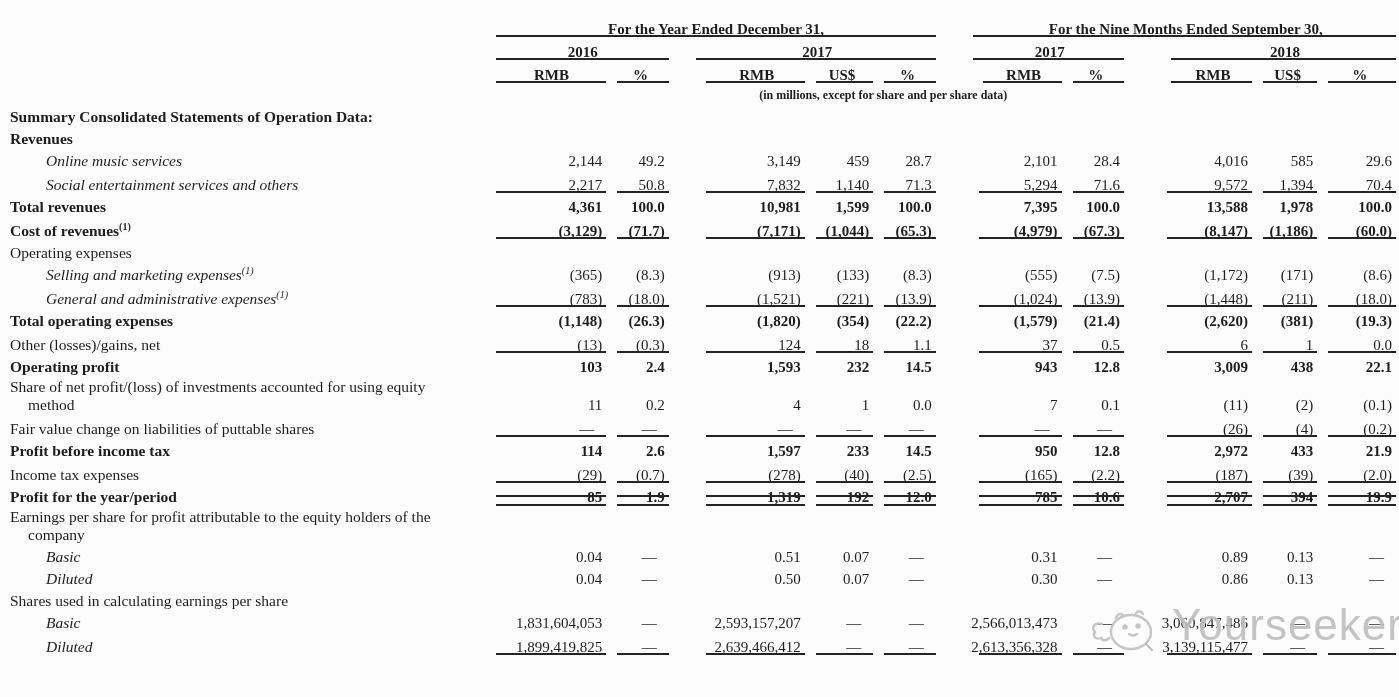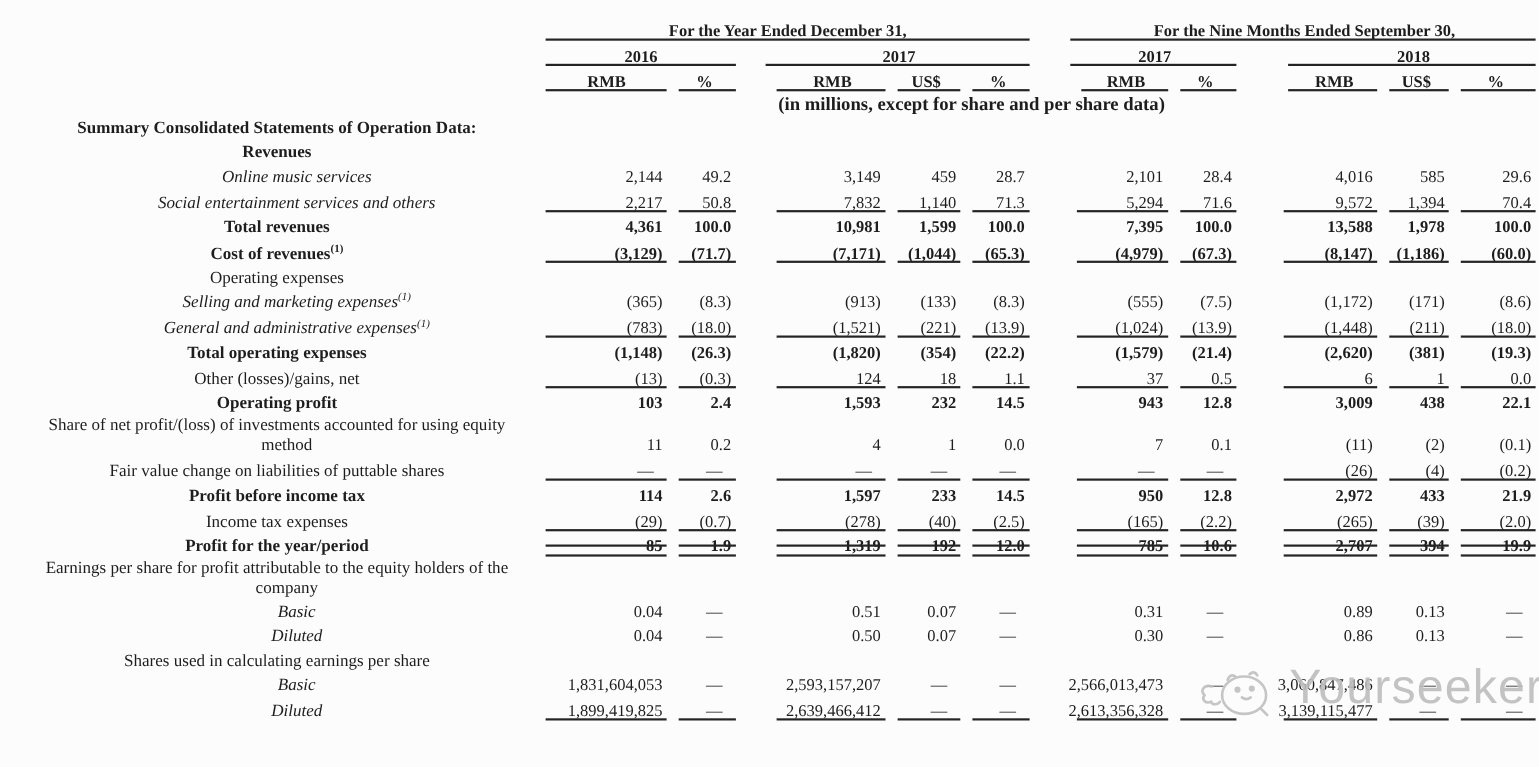--- a/index.html
+++ b/index.html
@@ -7,41 +7,41 @@
        font-family:"Liberation Serif","DejaVu Serif",serif;color:#1d1d1d;}
   .page{position:relative;width:1399px;height:697px;overflow:hidden;}
   table{border-collapse:collapse;table-layout:fixed;width:1399px;}
   td{position:relative;font-size:15px;line-height:18px;vertical-align:bottom;
      white-space:nowrap;overflow:visible;padding:0;}
   
   thead td{font-weight:bold;text-align:center;}
   tr.hgrp td{height:38px;font-size:15px;text-align:center;}
   tr.hyr td{height:23px;}
   tr.hcur td{height:23px;}
-  tr.hnote td{height:20px;font-size:17px;}
+  tr.hnote td{height:20px;font-size:12px;}
   .note-cell span{display:inline-block;transform:translateX(-63px);}
   
   .hl::after,.u1::after{content:"";position:absolute;left:8px;right:3px;bottom:1px;
      border-bottom:2.6px solid #242424;}
   .u2::after{content:"";position:absolute;left:8px;right:3px;bottom:0;height:7px;
      border-top:2.6px solid #242424;border-bottom:2.6px solid #242424;}
   
   td.g0.hl::after,td.g0.u1::after,td.g0.u2::after{left:2px;}
   td.g1.hl::after,td.g1.u1::after,td.g1.u2::after{left:34px;}
   td.g2.hl::after,td.g2.u1::after,td.g2.u2::after{left:40px;}
   td.g3.hl::after,td.g3.u1::after,td.g3.u2::after{left:40px;}
   
   td.off0.hl::after{left:2px;}
   td.off24.hl::after{left:24px;} td.off24{padding-left:24px;}
   td.off34.hl::after{left:34px;} td.off34{padding-left:34px;}
   td.off44.hl::after{left:44px;} td.off44{padding-left:44px;}
   
   tbody td{height:22px;}
   tbody tr.tall td{height:38px;}
-  td.lbl{font-size:15.5px;text-align:center;}
+  td.lbl{font-size:15.5px;text-align:left;}
   td.i0{padding-left:10px;}
   td.i1{padding-left:46px;font-style:italic;}
   td.lbl .cont{padding-left:18px;}
   td.v{text-align:right;padding-right:7px;font-size:15px;}
   td.v.dash{padding-right:15px;}
   .b{font-weight:bold;}
   sup{font-size:10px;line-height:0;}
   tbody tr.u1row td{height:24px;}
   
   .watermark{position:absolute;left:1088px;top:596px;display:flex;align-items:center;
@@ -298,21 +298,21 @@
         </tr>
         <tr class="u1row">
           <td class="lbl i0"><span>Income tax expenses</span></td>
           <td class="v g0 u1">(29)</td>
           <td class="v u1">(0.7)</td>
           <td class="v g1 u1">(278)</td>
           <td class="v u1">(40)</td>
           <td class="v u1">(2.5)</td>
           <td class="v g2 u1">(165)</td>
           <td class="v u1">(2.2)</td>
-          <td class="v g3 u1">(265)</td>
+          <td class="v g3 u1">(187)</td>
           <td class="v u1">(39)</td>
           <td class="v u1">(2.0)</td>
         </tr>
         <tr>
           <td class="lbl i0 b"><span>Profit for the year/period</span></td>
           <td class="v b g0 u2">85</td>
           <td class="v b u2">1.9</td>
           <td class="v b g1 u2">1,319</td>
           <td class="v b u2">192</td>
           <td class="v b u2">12.0</td>

